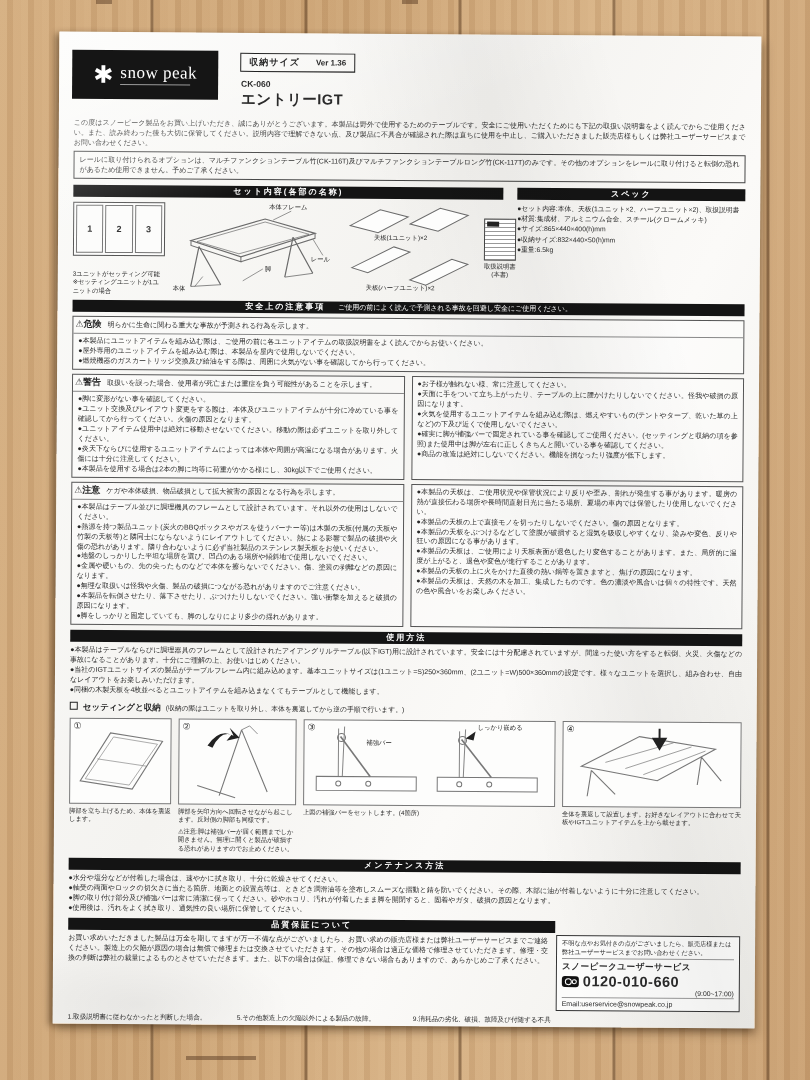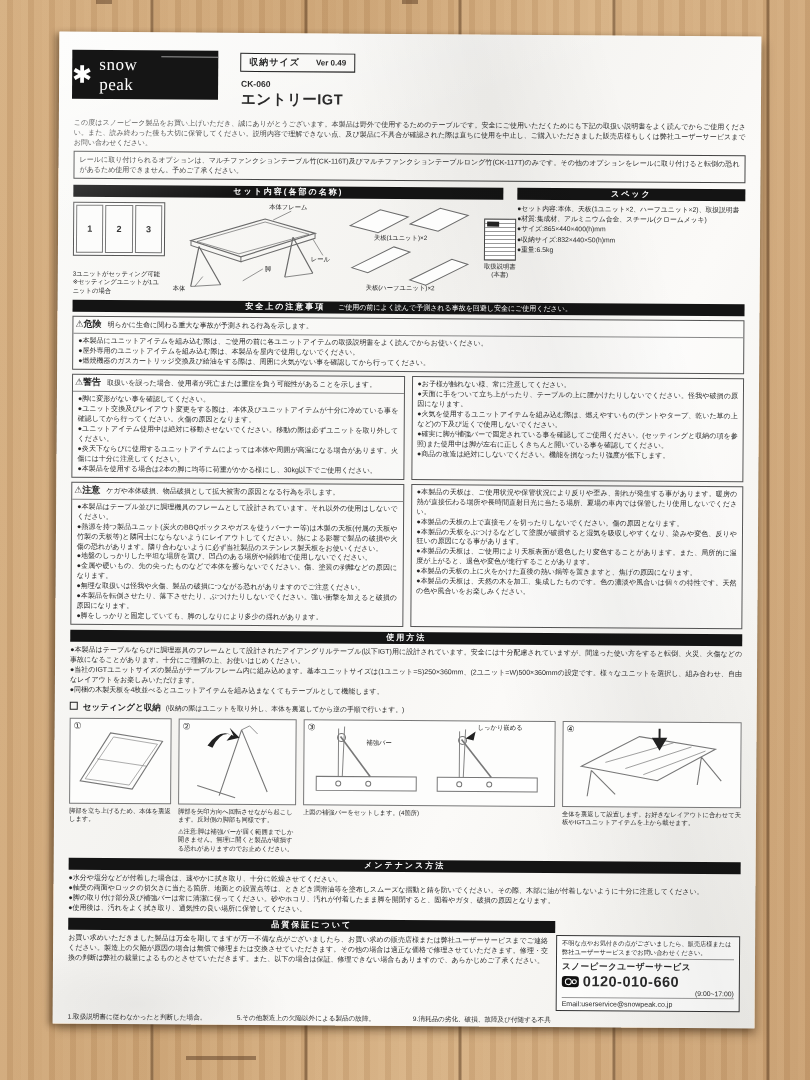--- a/index.html
+++ b/index.html
@@ -33,21 +33,21 @@
   .t7{font-size:7px;line-height:1.4;text-align:justify;}
   ul{margin:0;padding:0;list-style:none;}
   ul.b li{font-size:7px;line-height:1.42;text-align:justify;}
   .bar{background:#141414;color:#fff;text-align:center;font-weight:bold;
        font-size:8px;line-height:12px;letter-spacing:2px;}
   
   .hdr{position:relative;height:74px;}
   .logo{position:absolute;left:-2px;top:6px;width:146px;height:49px;background:#151515;
         color:#fff;display:flex;align-items:center;justify-content:center;gap:7px;}
   .logo .star{font-size:24px;line-height:1;}
-  .logo .wordwrap{display:flex;flex-direction:row;}
+  .logo .wordwrap{display:flex;flex-direction:column;}
   .logo .word{font-family:"Liberation Serif","DejaVu Serif",serif;font-size:17px;letter-spacing:.5px;}
   .logo .tag{height:2px;width:70px;border-top:1px solid #9a9a9a;margin-top:1px;}
   .manualbox{position:absolute;left:166px;top:8px;border:1.5px solid #222;
              padding:2px 8px;display:flex;gap:16px;align-items:baseline;}
   .manualbox .mb1{font-size:9px;font-weight:bold;letter-spacing:1px;}
   .manualbox .mb2{font-size:8px;font-weight:bold;}
   .model{position:absolute;left:167px;top:34px;font-size:8.5px;font-weight:bold;}
   .pname{position:absolute;left:167px;top:45px;font-size:14.5px;font-weight:bold;letter-spacing:.5px;}
   .railbox{border:1px solid #444;padding:3px 5px;margin-top:4px;}
   
@@ -122,21 +122,21 @@
   <div class="hdr">
     <div class="logo">
       <span class="star">✱</span>
       <span class="wordwrap">
         <span class="word">snow peak</span>
         <span class="tag"></span>
       </span>
     </div>
     <div class="manualbox">
       <span class="mb1">収納サイズ</span>
-      <span class="mb2">Ver 0.49</span>
+      <span class="mb2">Ver 1.36</span>
     </div>
     <div class="model">CK-060</div>
     <div class="pname">エントリーIGT</div>
   </div>
 
   <div class="t7">この度はスノーピーク製品をお買い上げいただき、誠にありがとうございます。本製品は野外で使用するためのテーブルです。安全にご使用いただくためにも下記の取扱い説明書をよく読んでからご使用ください。また、読み終わった後も大切に保管してください。説明内容で理解できない点、及び製品に不具合が確認された際は直ちに使用を中止し、ご購入いただきました販売店様もしくは弊社ユーザーサービスまでお問い合わせください。</div>
   <div class="railbox t7">レールに取り付けられるオプションは、マルチファンクションテーブル竹(CK-116T)及びマルチファンクションテーブルロング竹(CK-117T)のみです。その他のオプションをレールに取り付けると転倒の恐れがあるため使用できません。予めご了承ください。</div>
 
   <div class="setrow">
     <div class="setleft">

